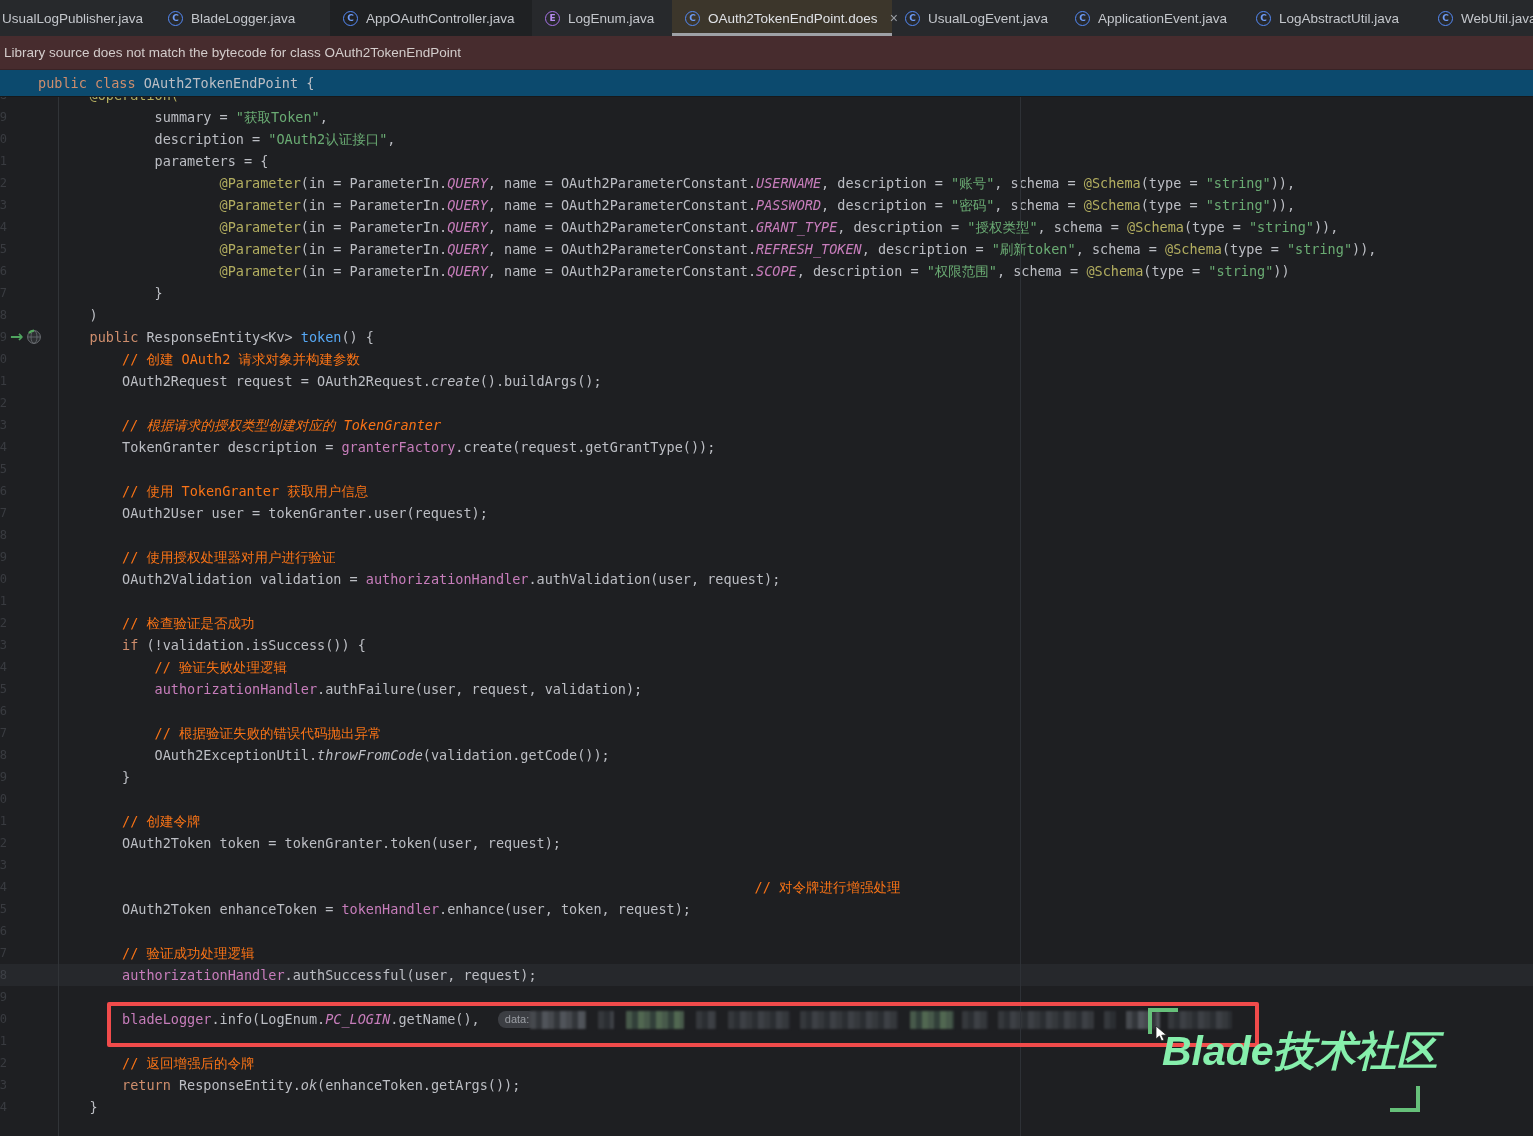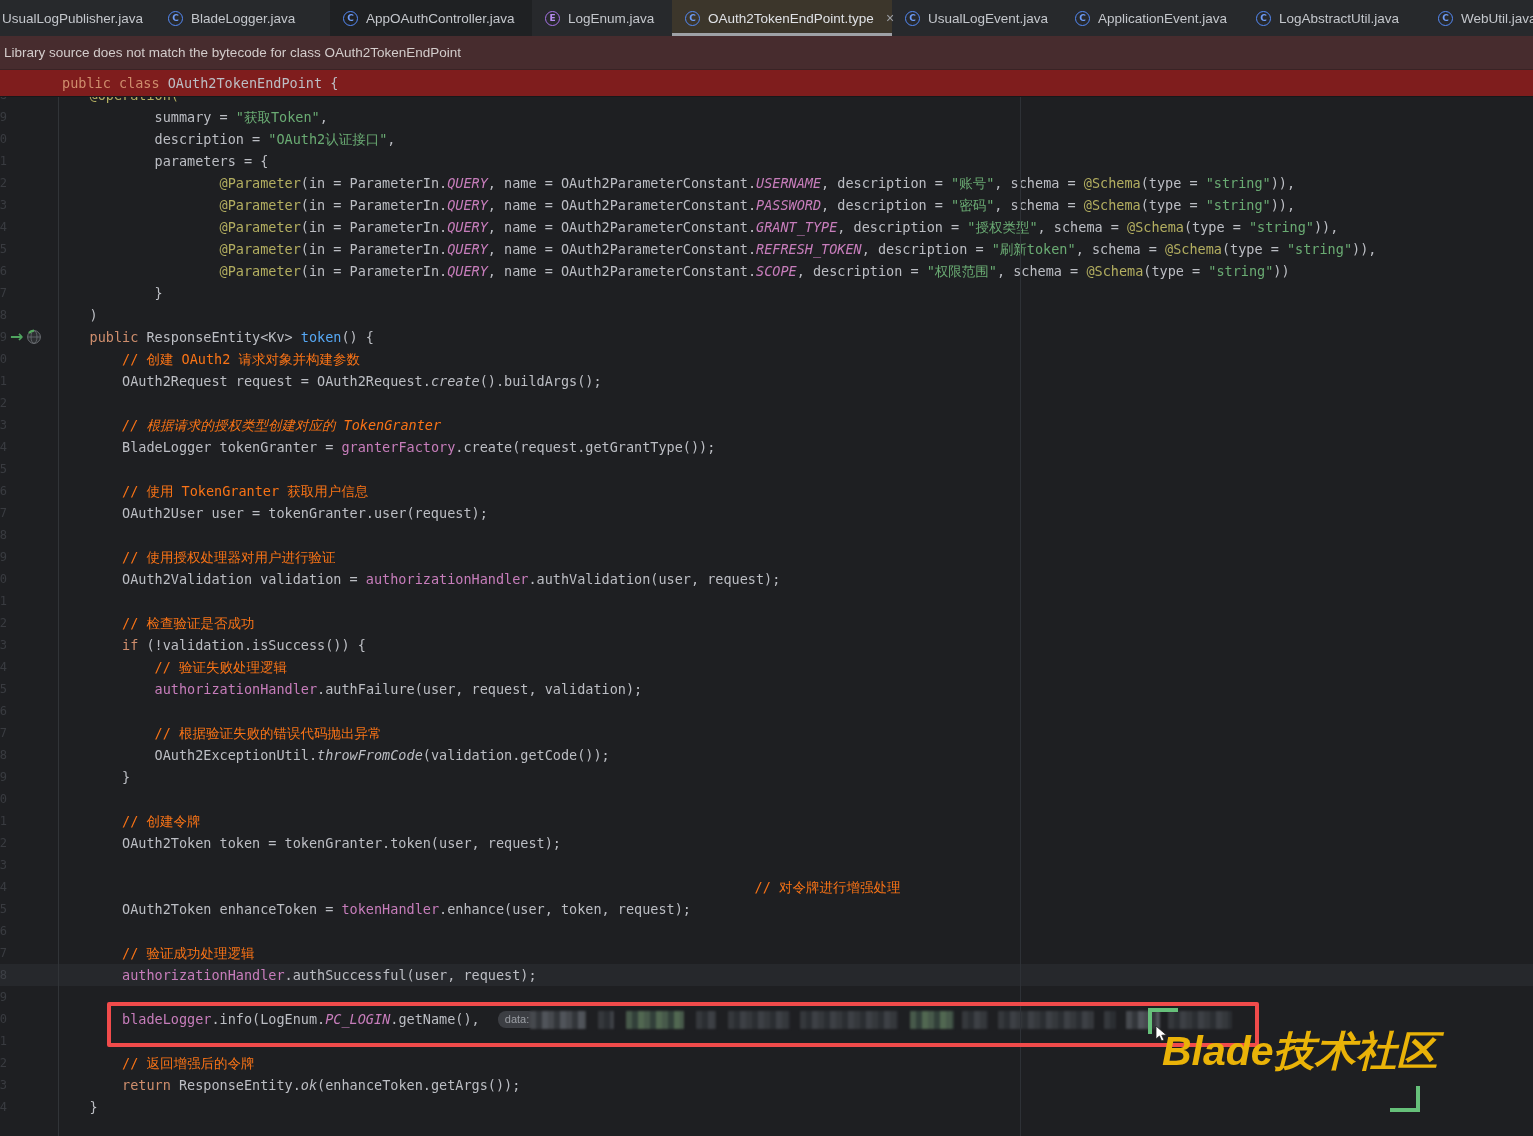--- a/index.html
+++ b/index.html
@@ -69,37 +69,37 @@
     font-size:11px; line-height:17px; vertical-align:1px;
     font-family:"Liberation Sans",sans-serif;
   }
   .seg { position:absolute; top:3px; height:18px; border-radius:1px; filter:blur(1.1px); }
   .seg.d { background:repeating-linear-gradient(90deg,#35383c 0 6px,#2b2e32 6px 12px,#3d4045 12px 18px); }
   .seg.g { background:repeating-linear-gradient(90deg,#47594a 0 6px,#32403a 6px 12px,#516751 12px 18px); }
   .seg.m { background:repeating-linear-gradient(90deg,#46494e 0 6px,#33363a 6px 12px,#50545a 12px 18px); }
   
   .sticky {
     position:absolute; left:0; top:0; width:1533px; height:26px;
-    background:#7f1d1d; z-index:10; box-shadow:0 1px 0 #17181a;
+    background:#0c4a6e; z-index:10; box-shadow:0 1px 0 #17181a;
     font-family:"DejaVu Sans Mono",monospace; font-size:13.5px; line-height:26px;
-    white-space:pre; padding-left:62px;
+    white-space:pre; padding-left:38px;
   }
   
   .gicons { position:absolute; left:10px; top:257px; height:20px; display:flex; align-items:center; gap:3px; z-index:4; }
   .runarrow { color:#4fa45f; font-size:16px; font-weight:bold; font-family:"DejaVu Sans",sans-serif; line-height:1; }
   
   .redbox {
     position:absolute; left:107px; top:932px; width:1152px; height:45px;
     border:4px solid #f14b4b; border-radius:2px; z-index:5; pointer-events:none;
   }
   
   .watermark { position:absolute; left:1148px; top:938px; width:300px; height:120px; z-index:6; pointer-events:none; }
   .wm-text {
     position:absolute; left:14px; top:16px; width:290px;
-    color:#eab308; font-size:41px; font-weight:bold; font-style:italic;
+    color:#86efac; font-size:41px; font-weight:bold; font-style:italic;
     font-family:"Liberation Sans","DejaVu Sans",sans-serif; letter-spacing:0px; white-space:nowrap;
   }
   .br { position:absolute; background:#66c07a; }
   .br.tl-h { left:0;   top:66px;  width:30px; height:4px; top:0; }
   .br.tl-v { left:0;   top:0;     width:4px;  height:26px; }
   .br.br-h { left:242px; top:100px; width:30px; height:4px; }
   .br.br-v { left:268px; top:78px;  width:4px;  height:26px; }
   .br.tl-h { top:0; }
   
   .cursor { position:absolute; left:1155px; top:955px; z-index:7; }
@@ -120,21 +120,21 @@
       <div class="tab shade" style="width: 202px;">
         <span class="ficon cls">C</span>
         <span>AppOAuthController.java</span>
       </div>
       <div class="tab" style="width: 140px;">
         <span class="ficon enm">E</span>
         <span>LogEnum.java</span>
       </div>
       <div class="tab active" style="width: 220px;">
         <span class="ficon cls">C</span>
-        <span>OAuth2TokenEndPoint.type</span>
+        <span>OAuth2TokenEndPoint.does</span>
         <span class="close">×</span>
       </div>
       <div class="tab" style="width: 170px;">
         <span class="ficon cls">C</span>
         <span>UsualLogEvent.java</span>
       </div>
       <div class="tab" style="width: 181px;">
         <span class="ficon cls">C</span>
         <span>ApplicationEvent.java</span>
       </div>
@@ -215,21 +215,21 @@
         <div class="code-line" style="top: 146px;"><span class="tk-a">                    @Parameter</span><span class="tk-d">(in = ParameterIn.</span><span class="tk-fc">QUERY</span><span class="tk-d">, name = OAuth2ParameterConstant.</span><span class="tk-fc">GRANT_TYPE</span><span class="tk-d">, description = </span><span class="tk-s">"授权类型"</span><span class="tk-d">, schema = </span><span class="tk-a">@Schema</span><span class="tk-d">(type = </span><span class="tk-s">"string"</span><span class="tk-d">)),</span></div>
         <div class="code-line" style="top: 168px;"><span class="tk-a">                    @Parameter</span><span class="tk-d">(in = ParameterIn.</span><span class="tk-fc">QUERY</span><span class="tk-d">, name = OAuth2ParameterConstant.</span><span class="tk-fc">REFRESH_TOKEN</span><span class="tk-d">, description = </span><span class="tk-s">"刷新token"</span><span class="tk-d">, schema = </span><span class="tk-a">@Schema</span><span class="tk-d">(type = </span><span class="tk-s">"string"</span><span class="tk-d">)),</span></div>
         <div class="code-line" style="top: 190px;"><span class="tk-a">                    @Parameter</span><span class="tk-d">(in = ParameterIn.</span><span class="tk-fc">QUERY</span><span class="tk-d">, name = OAuth2ParameterConstant.</span><span class="tk-fc">SCOPE</span><span class="tk-d">, description = </span><span class="tk-s">"权限范围"</span><span class="tk-d">, schema = </span><span class="tk-a">@Schema</span><span class="tk-d">(type = </span><span class="tk-s">"string"</span><span class="tk-d">))</span></div>
         <div class="code-line" style="top: 212px;"><span class="tk-d">            }</span></div>
         <div class="code-line" style="top: 234px;"><span class="tk-d">    )</span></div>
         <div class="code-line" style="top: 256px;"><span class="tk-k">    public </span><span class="tk-d">ResponseEntity&lt;Kv&gt; </span><span class="tk-md">token</span><span class="tk-d">() {</span></div>
         <div class="code-line" style="top: 278px;"><span class="tk-c">        // 创建 OAuth2 请求对象并构建参数</span></div>
         <div class="code-line" style="top: 300px;"><span class="tk-d">        OAuth2Request request = OAuth2Request.</span><span class="tk-sm">create</span><span class="tk-d">().buildArgs();</span></div>
         <div class="code-line" style="top: 322px;"></div>
         <div class="code-line" style="top: 344px; font-style: italic;"><span class="tk-c">        // 根据请求的授权类型创建对应的 TokenGranter</span></div>
-        <div class="code-line" style="top: 366px;"><span class="tk-d">        BladeLogger tokenGranter = </span><span class="tk-f">granterFactory</span><span class="tk-d">.create(request.getGrantType());</span></div>
+        <div class="code-line" style="top: 366px;"><span class="tk-d">        TokenGranter description = </span><span class="tk-f">granterFactory</span><span class="tk-d">.create(request.getGrantType());</span></div>
         <div class="code-line" style="top: 388px;"></div>
         <div class="code-line" style="top: 410px;"><span class="tk-c">        // 使用 TokenGranter 获取用户信息</span></div>
         <div class="code-line" style="top: 432px;"><span class="tk-d">        OAuth2User user = tokenGranter.user(request);</span></div>
         <div class="code-line" style="top: 454px;"></div>
         <div class="code-line" style="top: 476px;"><span class="tk-c">        // 使用授权处理器对用户进行验证</span></div>
         <div class="code-line" style="top: 498px;"><span class="tk-d">        OAuth2Validation validation = </span><span class="tk-f">authorizationHandler</span><span class="tk-d">.authValidation(user, request);</span></div>
         <div class="code-line" style="top: 520px;"></div>
         <div class="code-line" style="top: 542px;"><span class="tk-c">        // 检查验证是否成功</span></div>
         <div class="code-line" style="top: 564px;"><span class="tk-k">        if </span><span class="tk-d">(!validation.isSuccess()) {</span></div>
         <div class="code-line" style="top: 586px;"><span class="tk-c">            // 验证失败处理逻辑</span></div>

